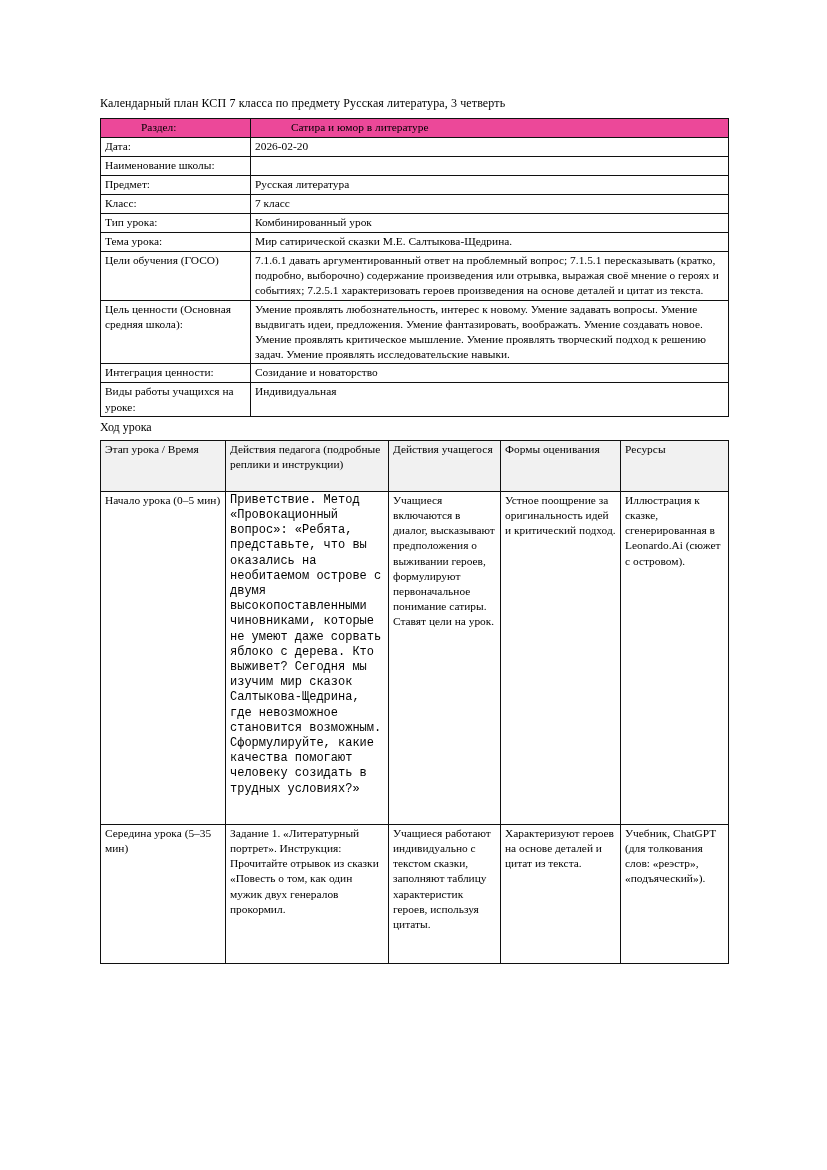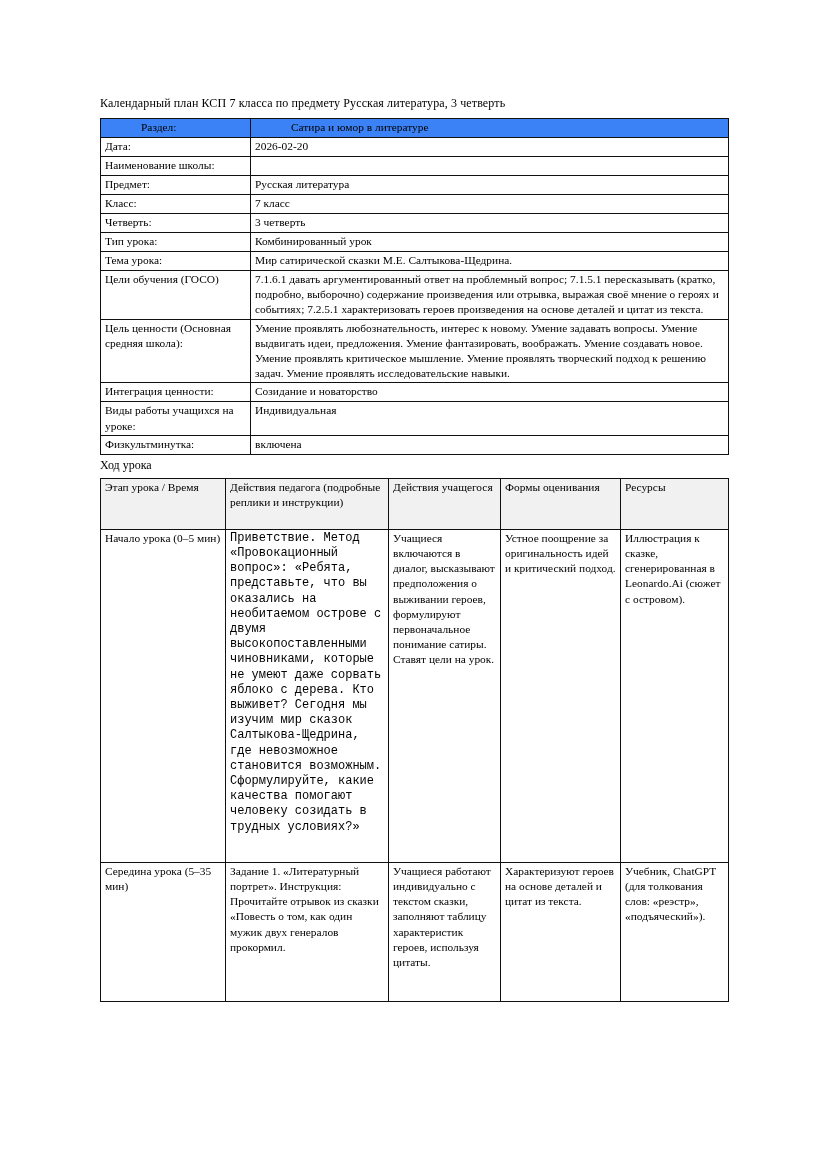--- a/index.html
+++ b/index.html
@@ -53,21 +53,21 @@
     padding: 1px 4px 1px 4px;
     vertical-align: top;
     line-height: 15.2px;
     word-wrap: break-word;
     overflow-wrap: break-word;
     hyphens: none;
   }
   
   #info-table col.c1 { width: 150px; }
   #info-table col.c2 { width: 478px; }
-  #info-table tr.shaded td { background: #3b82f6; padding-left: 40px; }
+  #info-table tr.shaded td { background: #ec4899; padding-left: 40px; }
   #info-table td { height: 16px; }
 
   
   #flow-table col.f1 { width: 125px; }
   #flow-table col.f2 { width: 163px; }
   #flow-table col.f3 { width: 112px; }
   #flow-table col.f4 { width: 120px; }
   #flow-table col.f5 { width: 108px; }
   #flow-table tr.head td {
     background: #f1f1f1;
@@ -110,24 +110,20 @@
         </tr>
         <tr>
           <td>Предмет:</td>
           <td>Русская литература</td>
         </tr>
         <tr>
           <td>Класс:</td>
           <td>7 класс</td>
         </tr>
         <tr>
-          <td>Четверть:</td>
-          <td>3 четверть</td>
-        </tr>
-        <tr>
           <td>Тип урока:</td>
           <td>Комбинированный урок</td>
         </tr>
         <tr>
           <td>Тема урока:</td>
           <td>Мир сатирической сказки М.Е. Салтыкова-Щедрина.</td>
         </tr>
         <tr>
           <td>Цели обучения (ГОСО)</td>
           <td>7.1.6.1 давать аргументированный ответ на проблемный вопрос; 7.1.5.1 пересказывать (кратко, подробно, выборочно) содержание произведения или отрывка, выражая своё мнение о героях и событиях; 7.2.5.1 характеризовать героев произведения на основе деталей и цитат из текста.</td>
@@ -136,24 +132,20 @@
           <td>Цель ценности (Основная средняя школа):</td>
           <td>Умение проявлять любознательность, интерес к новому. Умение задавать вопросы. Умение выдвигать идеи, предложения. Умение фантазировать, воображать. Умение создавать новое. Умение проявлять критическое мышление. Умение проявлять творческий подход к решению задач. Умение проявлять исследовательские навыки.</td>
         </tr>
         <tr>
           <td>Интеграция ценности:</td>
           <td>Созидание и новаторство</td>
         </tr>
         <tr>
           <td>Виды работы учащихся на уроке:</td>
           <td>Индивидуальная</td>
-        </tr>
-        <tr>
-          <td>Физкультминутка:</td>
-          <td>включена</td>
         </tr>
       </tbody>
     </table>
 
     <p class="section-caption">Ход урока</p>
 
     <table id="flow-table">
       <colgroup>
           <col class="f1">
           <col class="f2">

